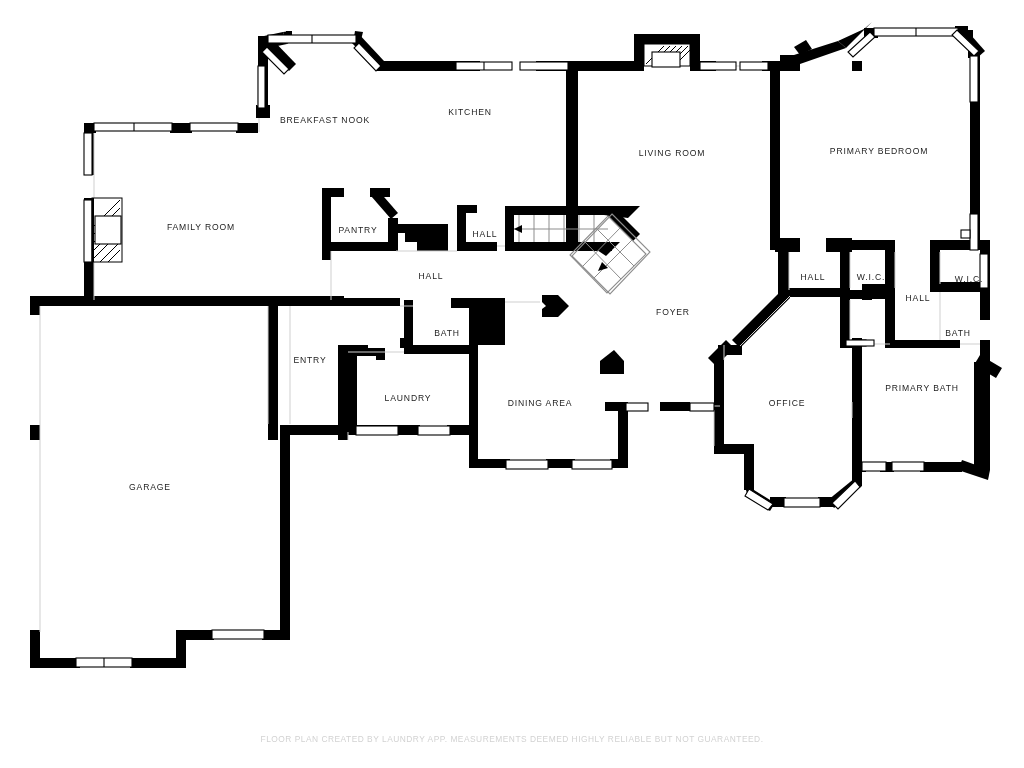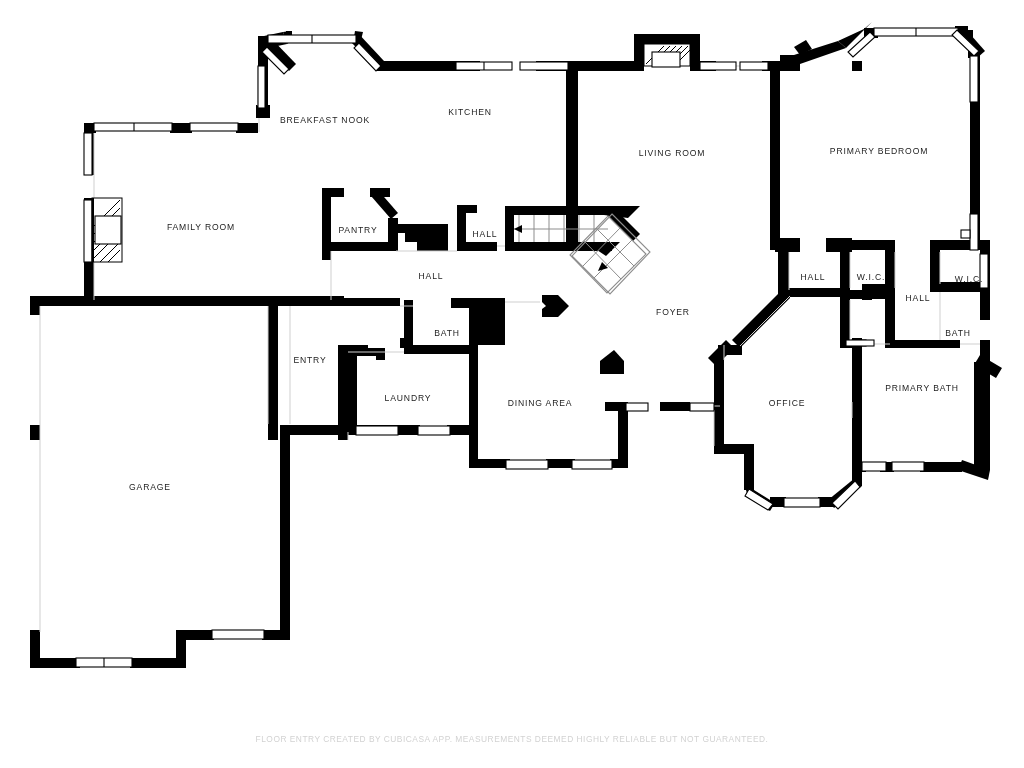--- a/index.html
+++ b/index.html
@@ -390,14 +390,14 @@
       <text class="room-label" x="958" y="334">BATH</text>
       <text class="room-label" x="310" y="361">ENTRY</text>
       <text class="room-label" x="922" y="389">PRIMARY BATH</text>
       <text class="room-label" x="408" y="399">LAUNDRY</text>
       <text class="room-label" x="787" y="404">OFFICE</text>
       <text class="room-label" x="540" y="404">DINING AREA</text>
       <text class="room-label" x="150" y="488">GARAGE</text>
     </g>
   </svg>
 
-  <div class="footer-note">FLOOR ENTRY CREATED BY CUBICASA APP. MEASUREMENTS DEEMED HIGHLY RELIABLE BUT NOT GUARANTEED.</div>
+  <div class="footer-note">FLOOR PLAN CREATED BY LAUNDRY APP. MEASUREMENTS DEEMED HIGHLY RELIABLE BUT NOT GUARANTEED.</div>
 </div>
 
 </body></html>

